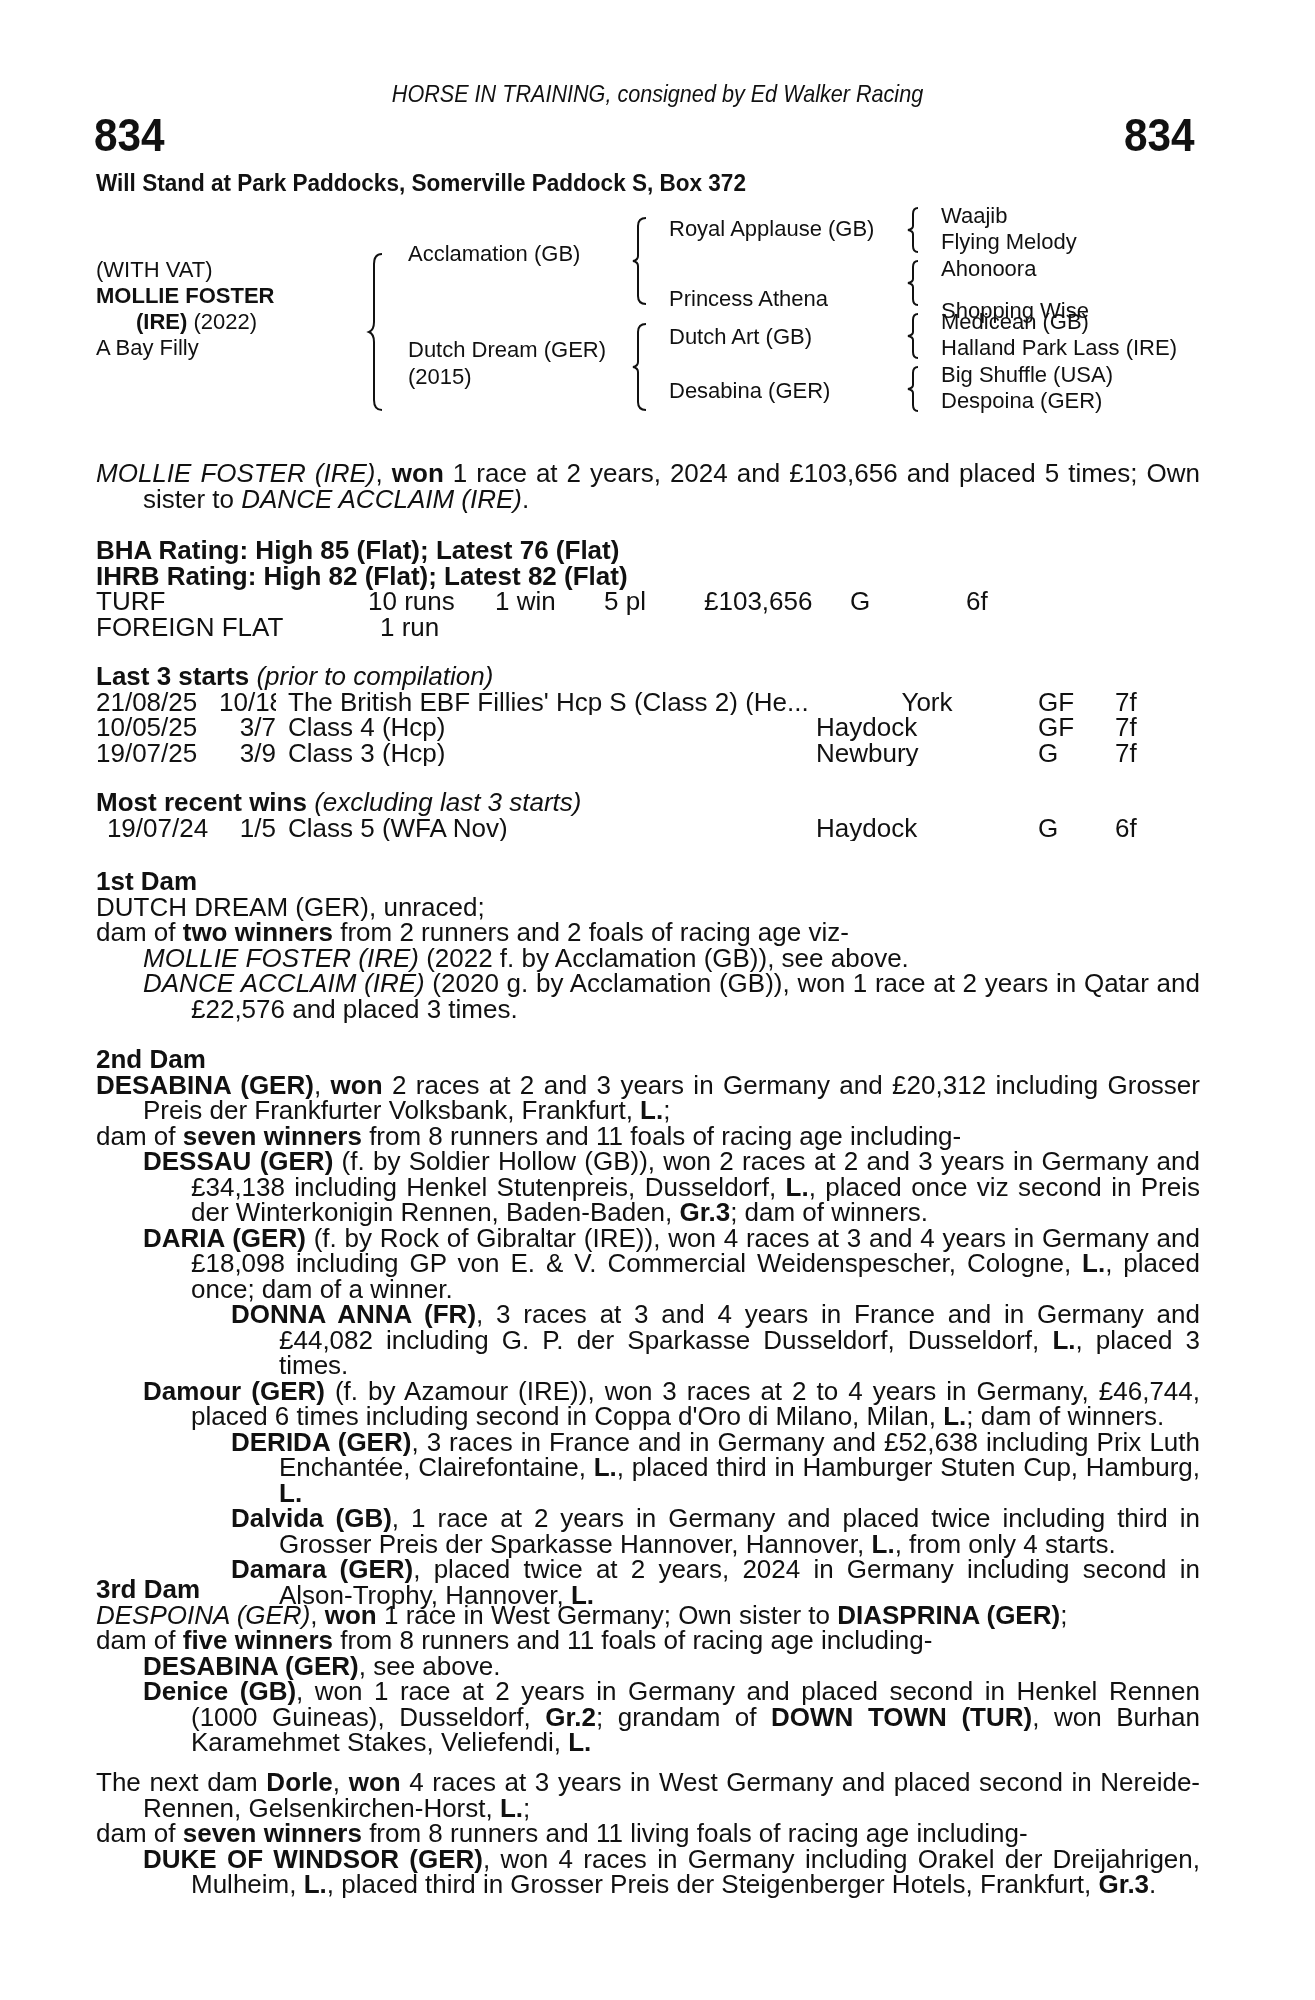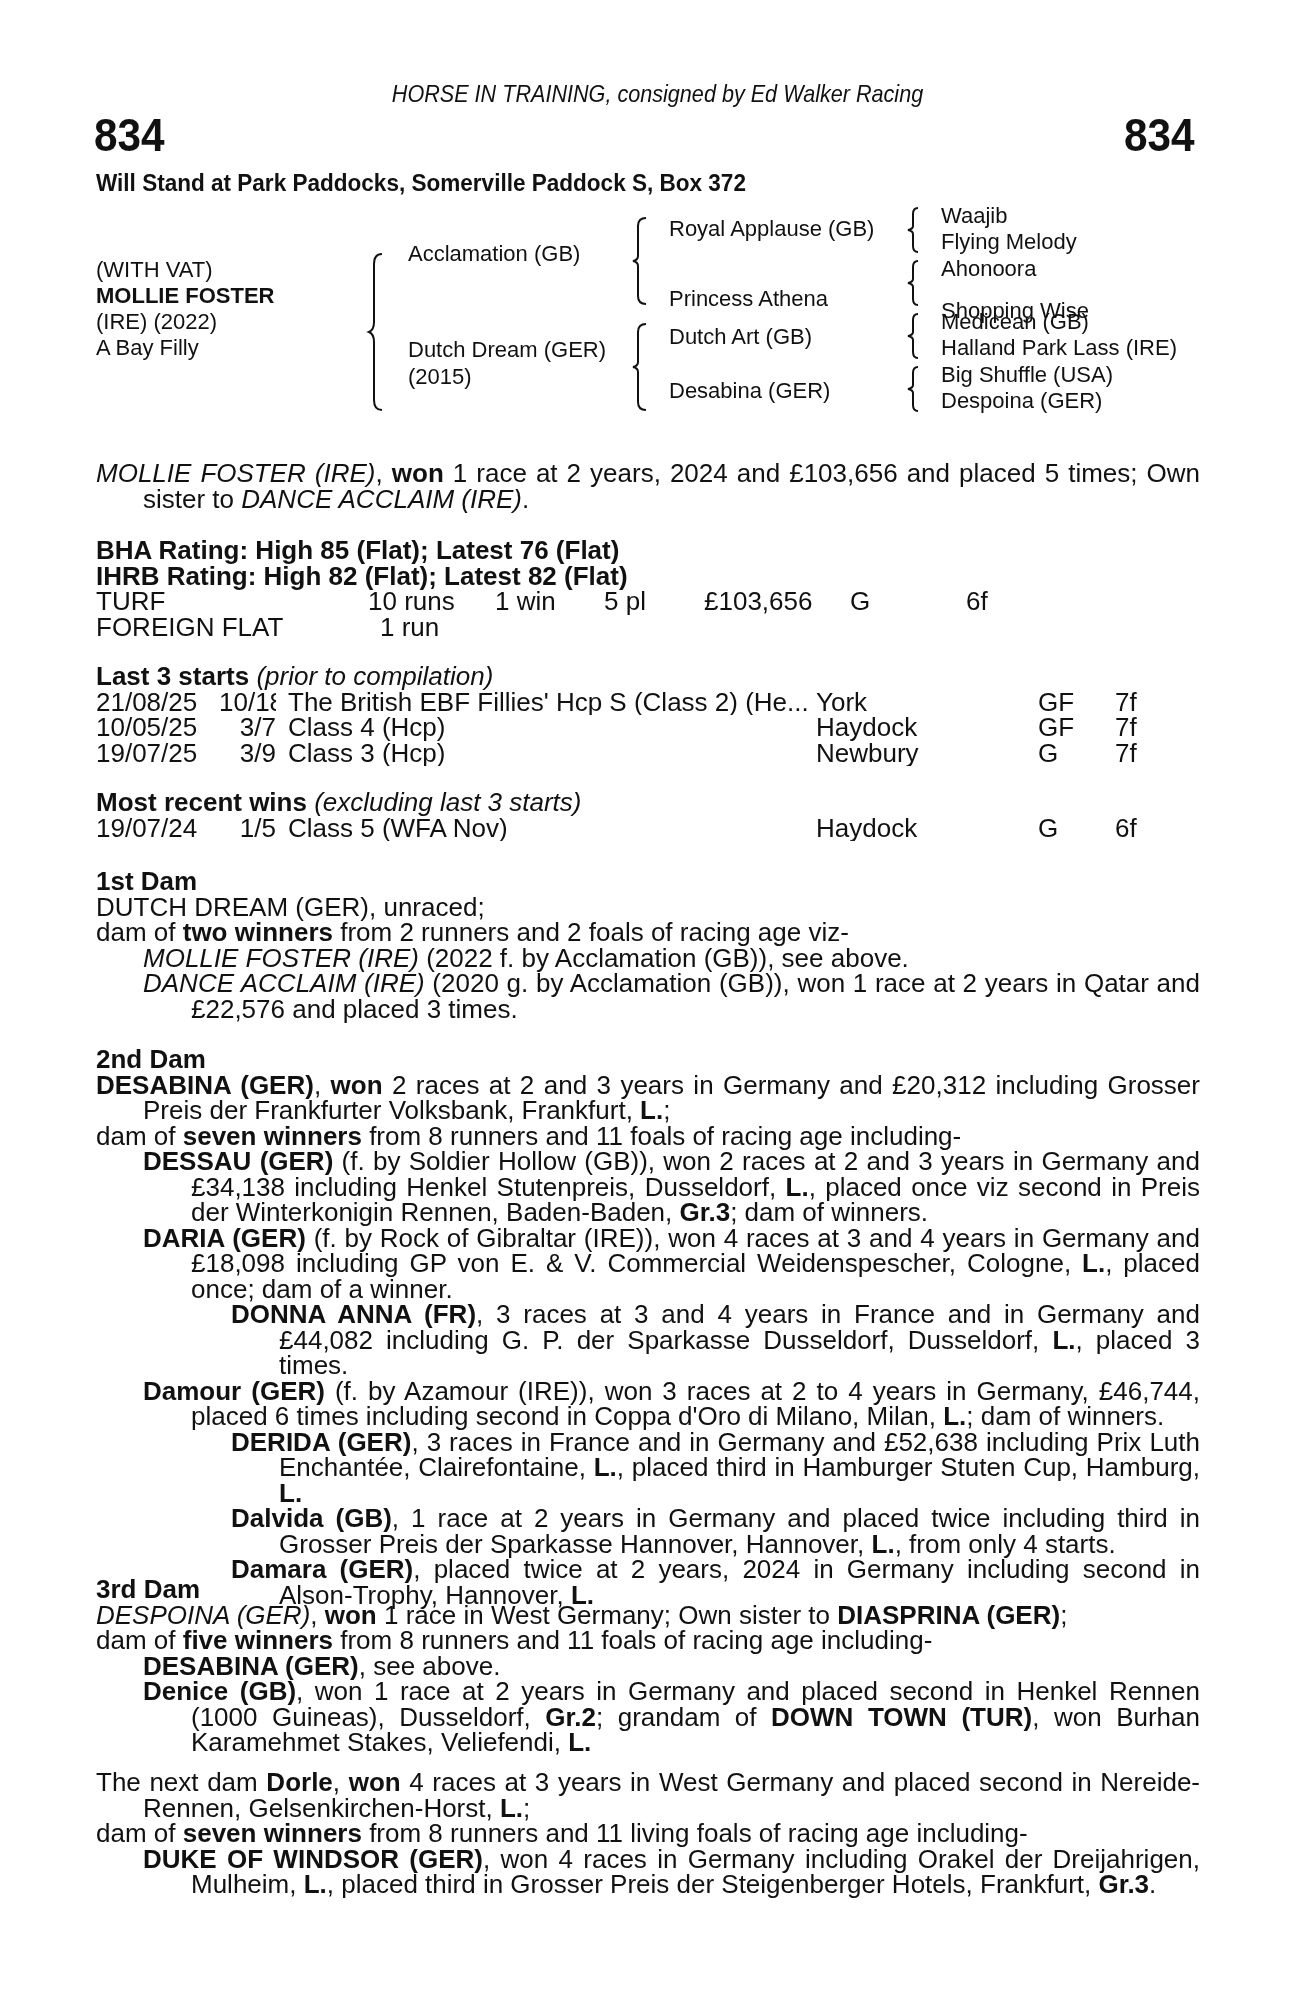--- a/index.html
+++ b/index.html
@@ -28,21 +28,21 @@
 <body>
 
 <div class="abs subtitle">HORSE IN TRAINING, consigned by Ed Walker Racing</div>
 <div class="abs lotnum lot-left">834</div>
 <div class="abs lotnum lot-right">834</div>
 <div class="abs stand">Will Stand at Park Paddocks, Somerville Paddock S, Box 372</div>
 
 <div class="abs ped" style="left:96px;top:257px;">
   <div>(WITH VAT)</div>
   <div class="bold" style="font-weight:900;">MOLLIE FOSTER</div>
-  <div><span class="bold" style="font-weight:400;">(IRE)</span><span> (2022)</span></div>
+  <div><span class="bold" style="font-weight:700;margin-left:40px;">(IRE)</span><span> (2022)</span></div>
   <div>A Bay Filly</div>
 </div>
 
 <svg class="br" style="left:368px;top:252px;" width="20" height="160">
   <path d="M14,2 Q6,2 6,12 L6,70 Q6,78 1,80 Q6,82 6,90 L6,148 Q6,158 14,158"></path>
 </svg>
 <svg class="br" style="left:632px;top:216px;" width="20" height="90">
   <path d="M14,2 Q6,2 6,10 L6,40 Q6,44 1,45 Q6,46 6,50 L6,80 Q6,88 14,88"></path>
 </svg>
 <svg class="br" style="left:632px;top:322px;" width="20" height="90">
@@ -99,21 +99,21 @@
   </div>
 </div>
 
 <div class="body-text" style="top:664px;">
   <div><span class="heavy">Last 3 starts</span><span class="it"> (prior to compilation)</span></div>
   <div id="last-rows">
       <div class="row">
         <span style="width: 123px; text-align: left; display: inline-block; overflow: hidden;">21/08/25</span>
         <span style="width: 57px; text-align: right; display: inline-block; overflow: hidden;">10/18</span>
         <span style="width: 528px; text-align: left; display: inline-block; overflow: hidden; padding-left: 12px;">The British EBF Fillies' Hcp S (Class 2) (He...</span>
-        <span style="width: 222px; text-align: left; display: inline-block; overflow: hidden;">York</span>
+        <span style="width: 222px; text-align: center; display: inline-block; overflow: hidden;">York</span>
         <span style="width: 77px; text-align: left; display: inline-block; overflow: hidden;">GF</span>
         <span style="width: 60px; text-align: left; display: inline-block; overflow: hidden;">7f</span>
       </div>
       <div class="row">
         <span style="width: 123px; text-align: left; display: inline-block; overflow: hidden;">10/05/25</span>
         <span style="width: 57px; text-align: right; display: inline-block; overflow: hidden;">3/7</span>
         <span style="width: 528px; text-align: left; display: inline-block; overflow: hidden; padding-left: 12px;">Class 4 (Hcp)</span>
         <span style="width: 222px; text-align: left; display: inline-block; overflow: hidden;">Haydock</span>
         <span style="width: 77px; text-align: left; display: inline-block; overflow: hidden;">GF</span>
         <span style="width: 60px; text-align: left; display: inline-block; overflow: hidden;">7f</span>
@@ -126,21 +126,21 @@
         <span style="width: 77px; text-align: left; display: inline-block; overflow: hidden;">G</span>
         <span style="width: 60px; text-align: left; display: inline-block; overflow: hidden;">7f</span>
       </div>
     </div>
 </div>
 
 <div class="body-text" style="top:790px;">
   <div><span class="heavy">Most recent wins</span><span class="it"> (excluding last 3 starts)</span></div>
   <div id="win-rows">
       <div class="row">
-        <span style="width: 123px; text-align: left; display: inline-block; overflow: hidden;">19/07/24</span>
+        <span style="width: 123px; text-align: center; display: inline-block; overflow: hidden;">19/07/24</span>
         <span style="width: 57px; text-align: right; display: inline-block; overflow: hidden;">1/5</span>
         <span style="width: 528px; text-align: left; display: inline-block; overflow: hidden; padding-left: 12px;">Class 5 (WFA Nov)</span>
         <span style="width: 222px; text-align: left; display: inline-block; overflow: hidden;">Haydock</span>
         <span style="width: 77px; text-align: left; display: inline-block; overflow: hidden;">G</span>
         <span style="width: 60px; text-align: left; display: inline-block; overflow: hidden;">6f</span>
       </div>
     </div>
 </div>
 
 <div class="body-text" style="top:869px;">

